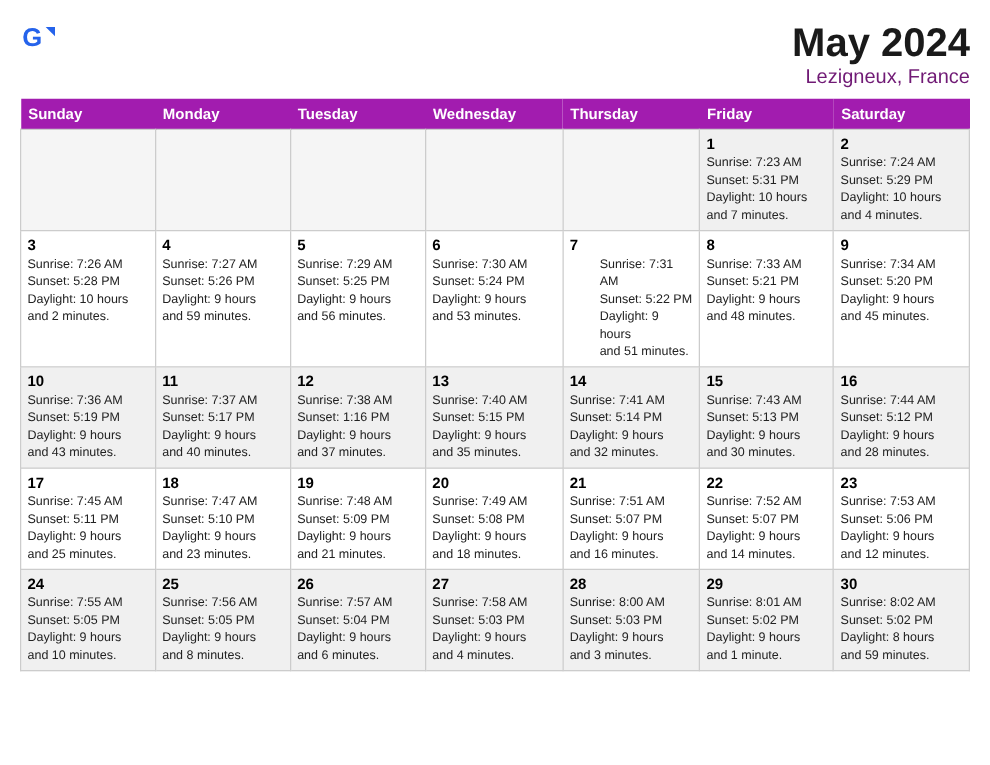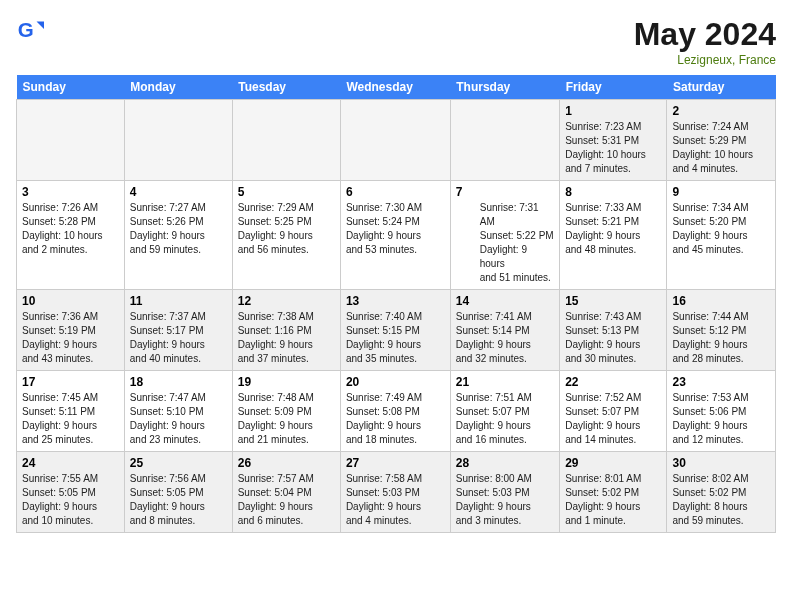--- a/index.html
+++ b/index.html
@@ -34,30 +34,30 @@
     }
     .title-block {
       text-align: right;
     }
     .month-title {
       font-size: 32px;
       font-weight: bold;
       color: #1a1a1a;
     }
     .location {
-      font-size: 12px;
-      color: #4d7c0f;
+      font-size: 16px;
+      color: #701a75;
     }
     table {
       width: 100%;
       border-collapse: collapse;
       font-size: 10.5px;
     }
     th {
-      background: #3b82f6;
+      background: #a21caf;
       color: #fff;
       text-align: left;
       padding: 5px 6px;
       font-size: 12px;
       font-weight: bold;
     }
     td {
       border: 1px solid #ccc;
       vertical-align: top;
       padding: 4px 5px;

